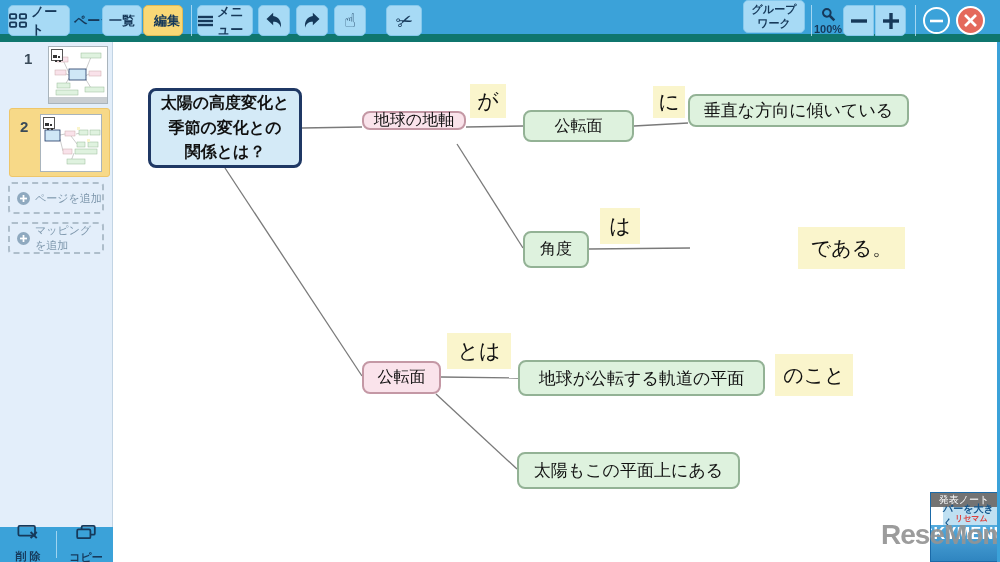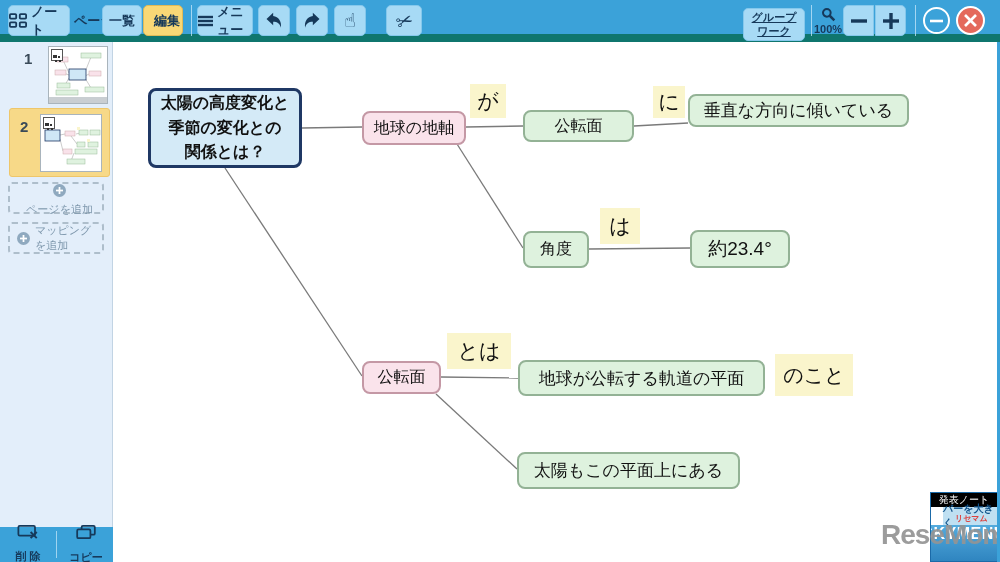--- a/index.html
+++ b/index.html
@@ -59,21 +59,21 @@
   .node.blue { background:#d4eaf7; border:3px solid #1f3864; font-weight:bold; font-size:16px;
                flex-direction:column; line-height:1.55; text-align:center; }
   .node.pink { background:#fae3eb; border:2px solid #c498a5; font-size:16px; }
   .node.green { background:#def2de; border:2px solid #93b295; font-size:16px; }
   .plabel { position:absolute; background:#faf5cc; display:flex; align-items:center; justify-content:center;
             font-size:21px; color:#111; z-index:3; cursor:pointer; }
 
   
   .overlay-panel { position:absolute; right:2px; bottom:0; width:68px; height:70px; z-index:5;
                    border:1px solid #1b6aa8; display:flex; flex-direction:column; overflow:hidden; }
-  .op-head { height:18px; background:#000000; color:#fff; font-size:10px; display:flex;
+  .op-head { height:18px; background:#737373; color:#fff; font-size:10px; display:flex;
              align-items:center; justify-content:center; }
   .op-row  { height:18px; background:#bfe0f2; color:#14568d; font-size:10px; font-weight:bold;
              display:flex; align-items:center; justify-content:center; cursor:pointer;margin-left:12px; }
   .op-brand { flex:1; background:linear-gradient(#54abdd,#2f85c0); color:#fff; font-size:16px;
               font-weight:bold; display:flex; align-items:flex-end; justify-content:center;
               padding-bottom:18px; letter-spacing:.5px; }
 
   
   .watermark { position:absolute; left:768px; top:477px; z-index:6; font-size:28px; font-weight:bold;
                color:#949494; letter-spacing:-1px; opacity:.92; }
@@ -139,21 +139,21 @@
         </svg>
       </span>
     </div>
     <div class="tbtn" style="left:334px; width:32px;">
       <span class="hand-glyph">☝</span>
     </div>
     <div class="tbtn" style="left:386px; width:36px;">
       <span class="scissors-glyph">✂</span>
     </div>
 
-    <div class="tbtn" style="left:743px; width:62px; height:33px; top:8px; flex-direction:column; gap:0; font-size:11px; line-height:1.25;text-decoration:underline;">
+    <div class="tbtn" style="left:743px; width:62px; height:33px; top:0; flex-direction:column; gap:0; font-size:11px; line-height:1.25;">
       <span>グループ</span>
       <span>ワーク</span>
     </div>
 
     <div class="sep" style="left:811px;"></div>
 
     <div class="zoom-ind">
       <span>
         <svg class="iconsvg" width="15" height="15" viewBox="0 0 18 18">
           <circle cx="7" cy="7" r="4.6" fill="none" stroke="#16395a" stroke-width="2.4"></circle>
@@ -265,21 +265,21 @@
         <rect x="36" y="27" width="8" height="5" fill="#dff2df" stroke="#9b9" stroke-width="0.5"></rect>
         <rect x="47" y="27" width="10" height="5" fill="#dff2df" stroke="#9b9" stroke-width="0.5"></rect>
         <rect x="22" y="34" width="9" height="5" fill="#f9e2ea" stroke="#caa" stroke-width="0.5"></rect>
         <rect x="34" y="34" width="22" height="5" fill="#dff2df" stroke="#9b9" stroke-width="0.5"></rect>
         <rect x="26" y="44" width="18" height="5" fill="#dff2df" stroke="#9b9" stroke-width="0.5"></rect>
         <rect x="36" y="12" width="3" height="3" fill="#faf5cc"></rect>
           <rect x="46" y="24" width="3" height="3" fill="#faf5cc"></rect>
       </svg>
     </div>
 
-    <div class="add-box" style="top:140px;flex-direction:column;">
+    <div class="add-box" style="top:140px;">
       <span class="plus-circle">
         <svg width="7" height="7" viewBox="0 0 8 8">
             <g stroke="#fff" stroke-width="2">
               <line x1="0" y1="4" x2="8" y2="4"></line>
               <line x1="4" y1="0" x2="4" y2="8"></line>
             </g>
           </svg>
       </span>
       <span>ページを追加</span>
     </div>
@@ -336,29 +336,29 @@
         <line x1="323" y1="352" x2="404" y2="427"></line>
       </g>
     </svg>
 
     <div class="node blue" style="left:35px; top:46px; width:154px; height:80px;">
       <span>太陽の高度変化と</span>
       <span>季節の変化との</span>
       <span>関係とは？</span>
     </div>
 
-    <div class="node pink" style="left:249px; top:69px; width:104px; height:34px;">地球の地軸</div>
+    <div class="node pink" style="left:249px; top:69px; width:104px; height:19px;">地球の地軸</div>
     <div class="plabel" style="left:357px; top:42px; width:36px; height:34px;">が</div>
     <div class="node green" style="left:410px; top:68px; width:111px; height:32px;">公転面</div>
     <div class="plabel" style="left:540px; top:44px; width:32px; height:32px;">に</div>
     <div class="node green" style="left:575px; top:52px; width:221px; height:33px; font-size:17px;">垂直な方向に傾いている</div>
 
     <div class="node green" style="left:410px; top:189px; width:66px; height:37px;">角度</div>
     <div class="plabel" style="left:487px; top:166px; width:40px; height:36px;">は</div>
-    <div class="node green" style="left:577px; top:188px; width:100px; height:38px; font-size:19px;">約23.4°</div>
+    <div class="plabel" style="left:685px; top:185px; width:107px; height:42px; font-size:20px;">である。</div>
 
     <div class="node pink" style="left:249px; top:319px; width:79px; height:33px;">公転面</div>
     <div class="plabel" style="left:334px; top:291px; width:64px; height:36px;">とは</div>
     <div class="node green" style="left:405px; top:318px; width:247px; height:36px; font-size:17px;">地球が公転する軌道の平面</div>
     <div class="plabel" style="left:662px; top:312px; width:78px; height:42px; font-size:20px;">のこと</div>
     <div class="node green" style="left:404px; top:410px; width:223px; height:37px; font-size:17px;">太陽もこの平面上にある</div>
 
     <div class="overlay-panel">
       <div class="op-head">発表ノート</div>
       <div class="op-row">バーを大きく</div>

